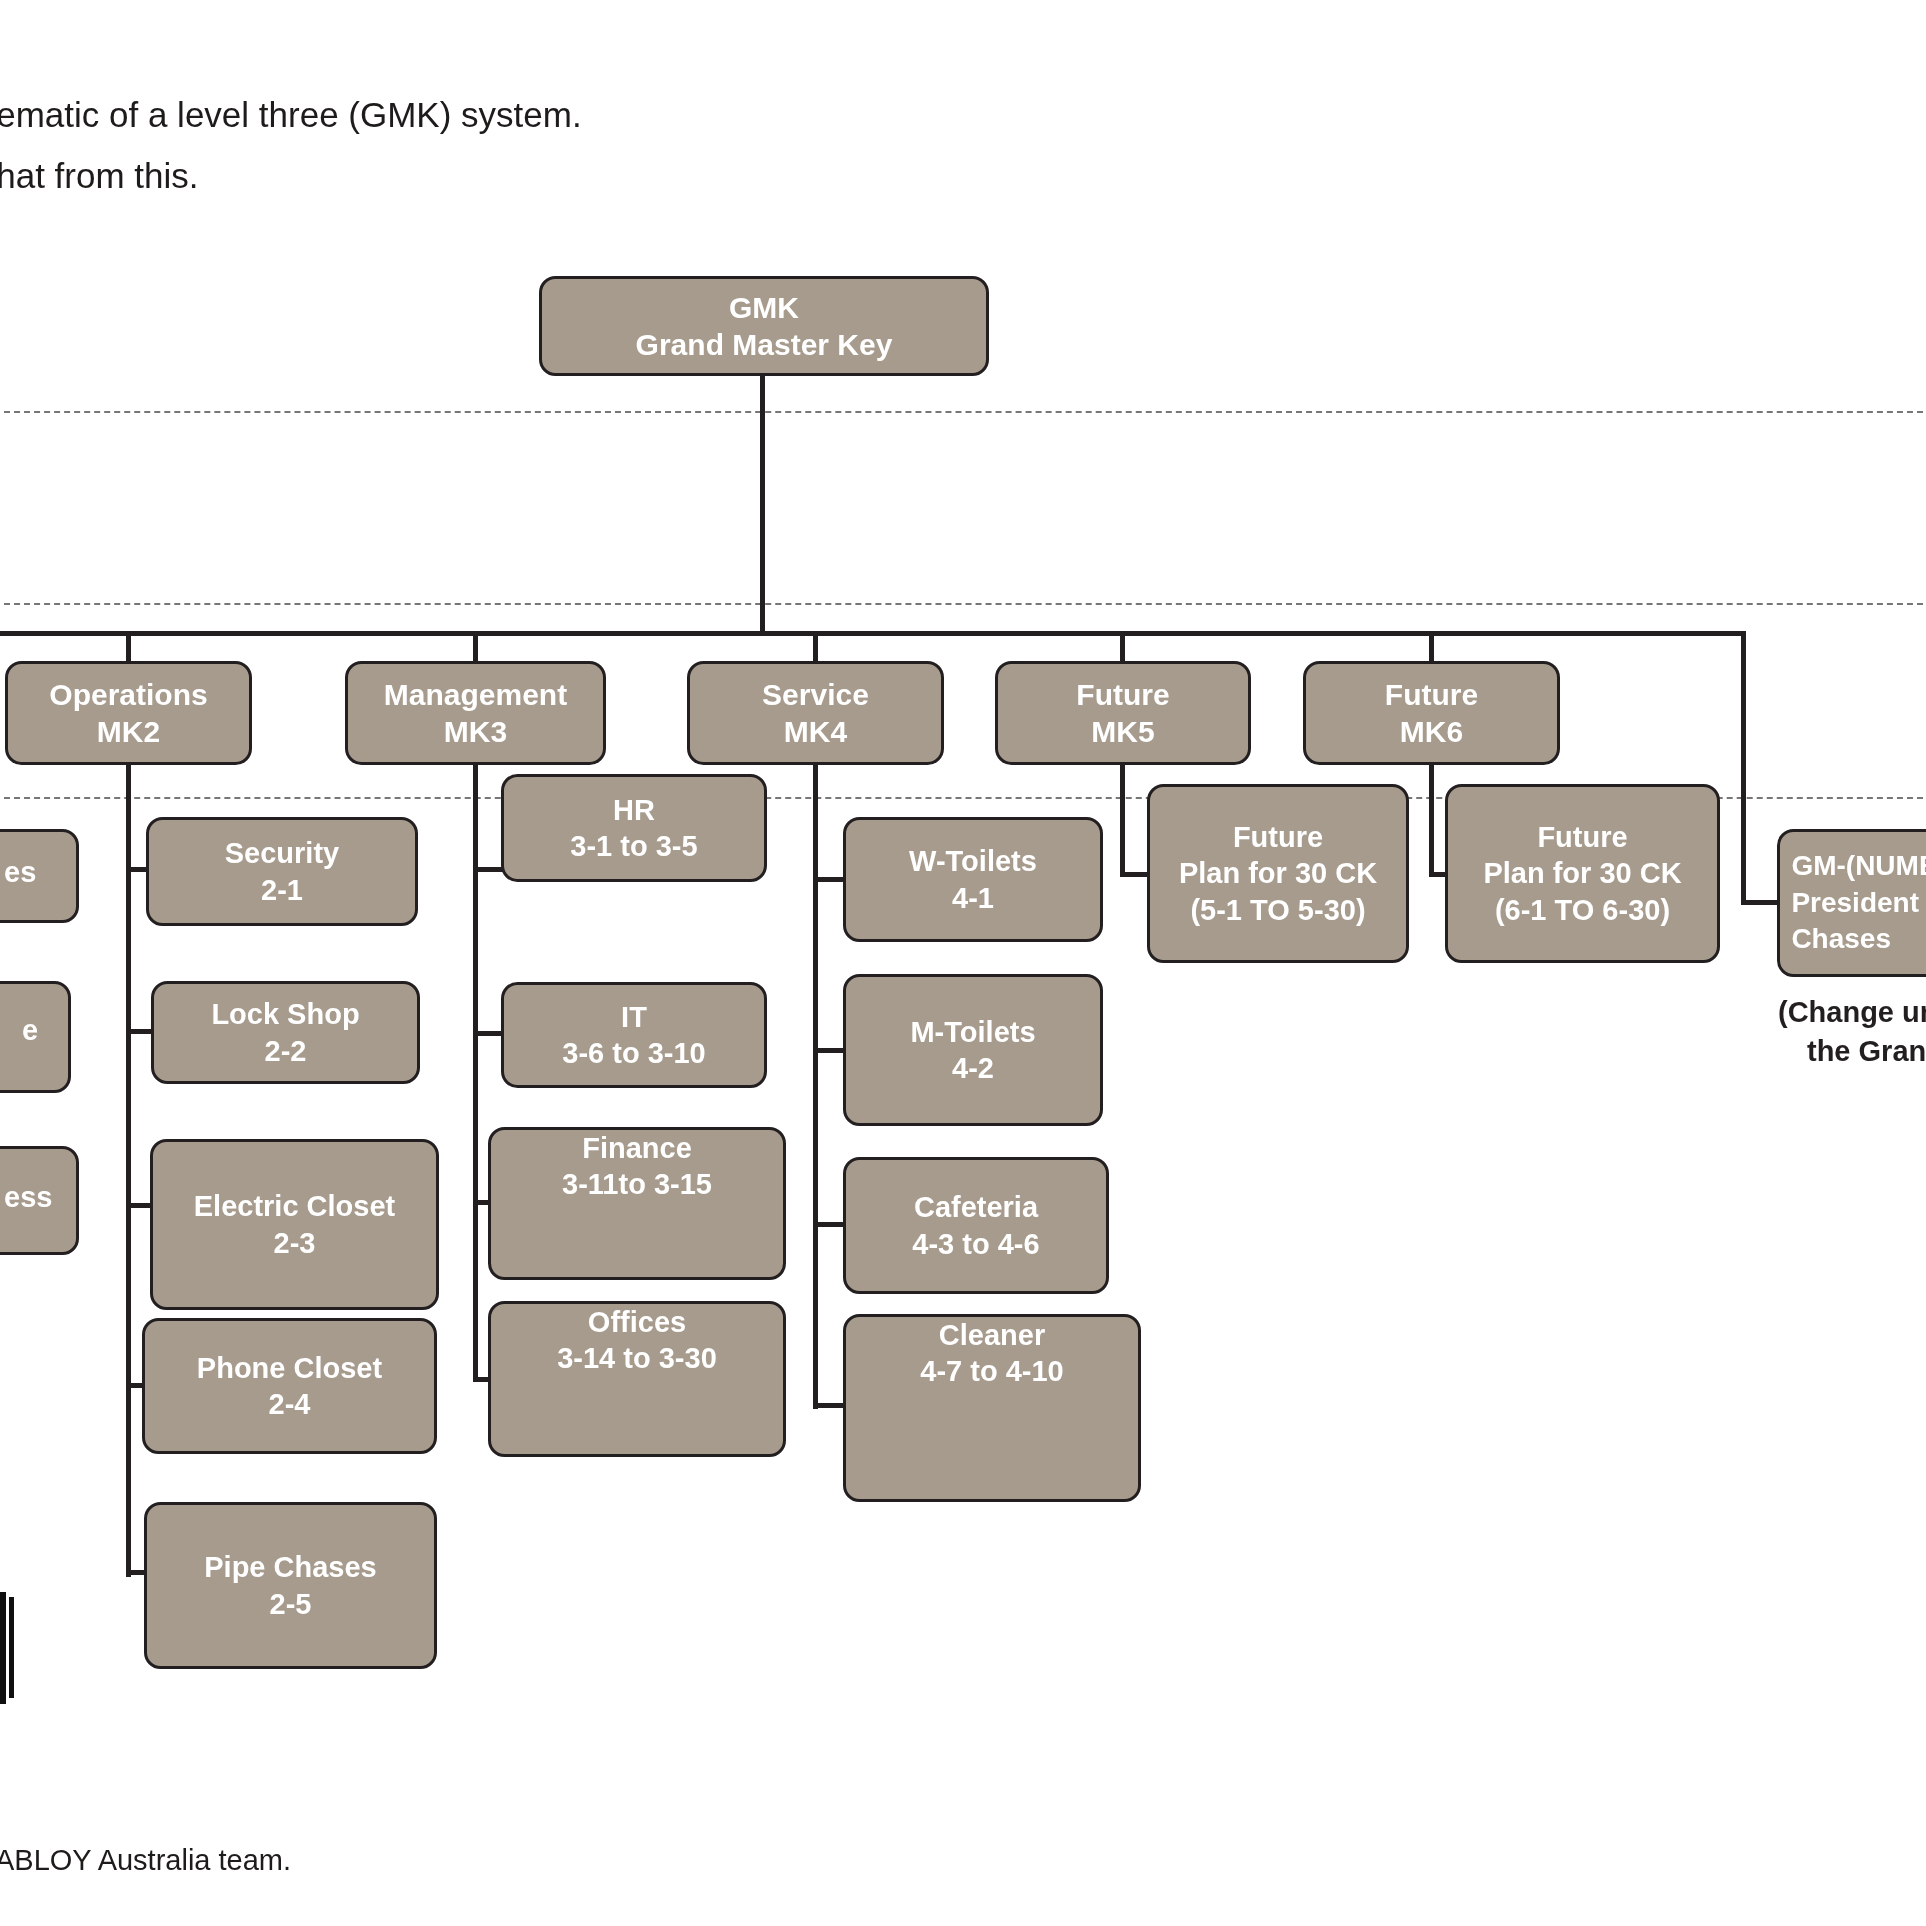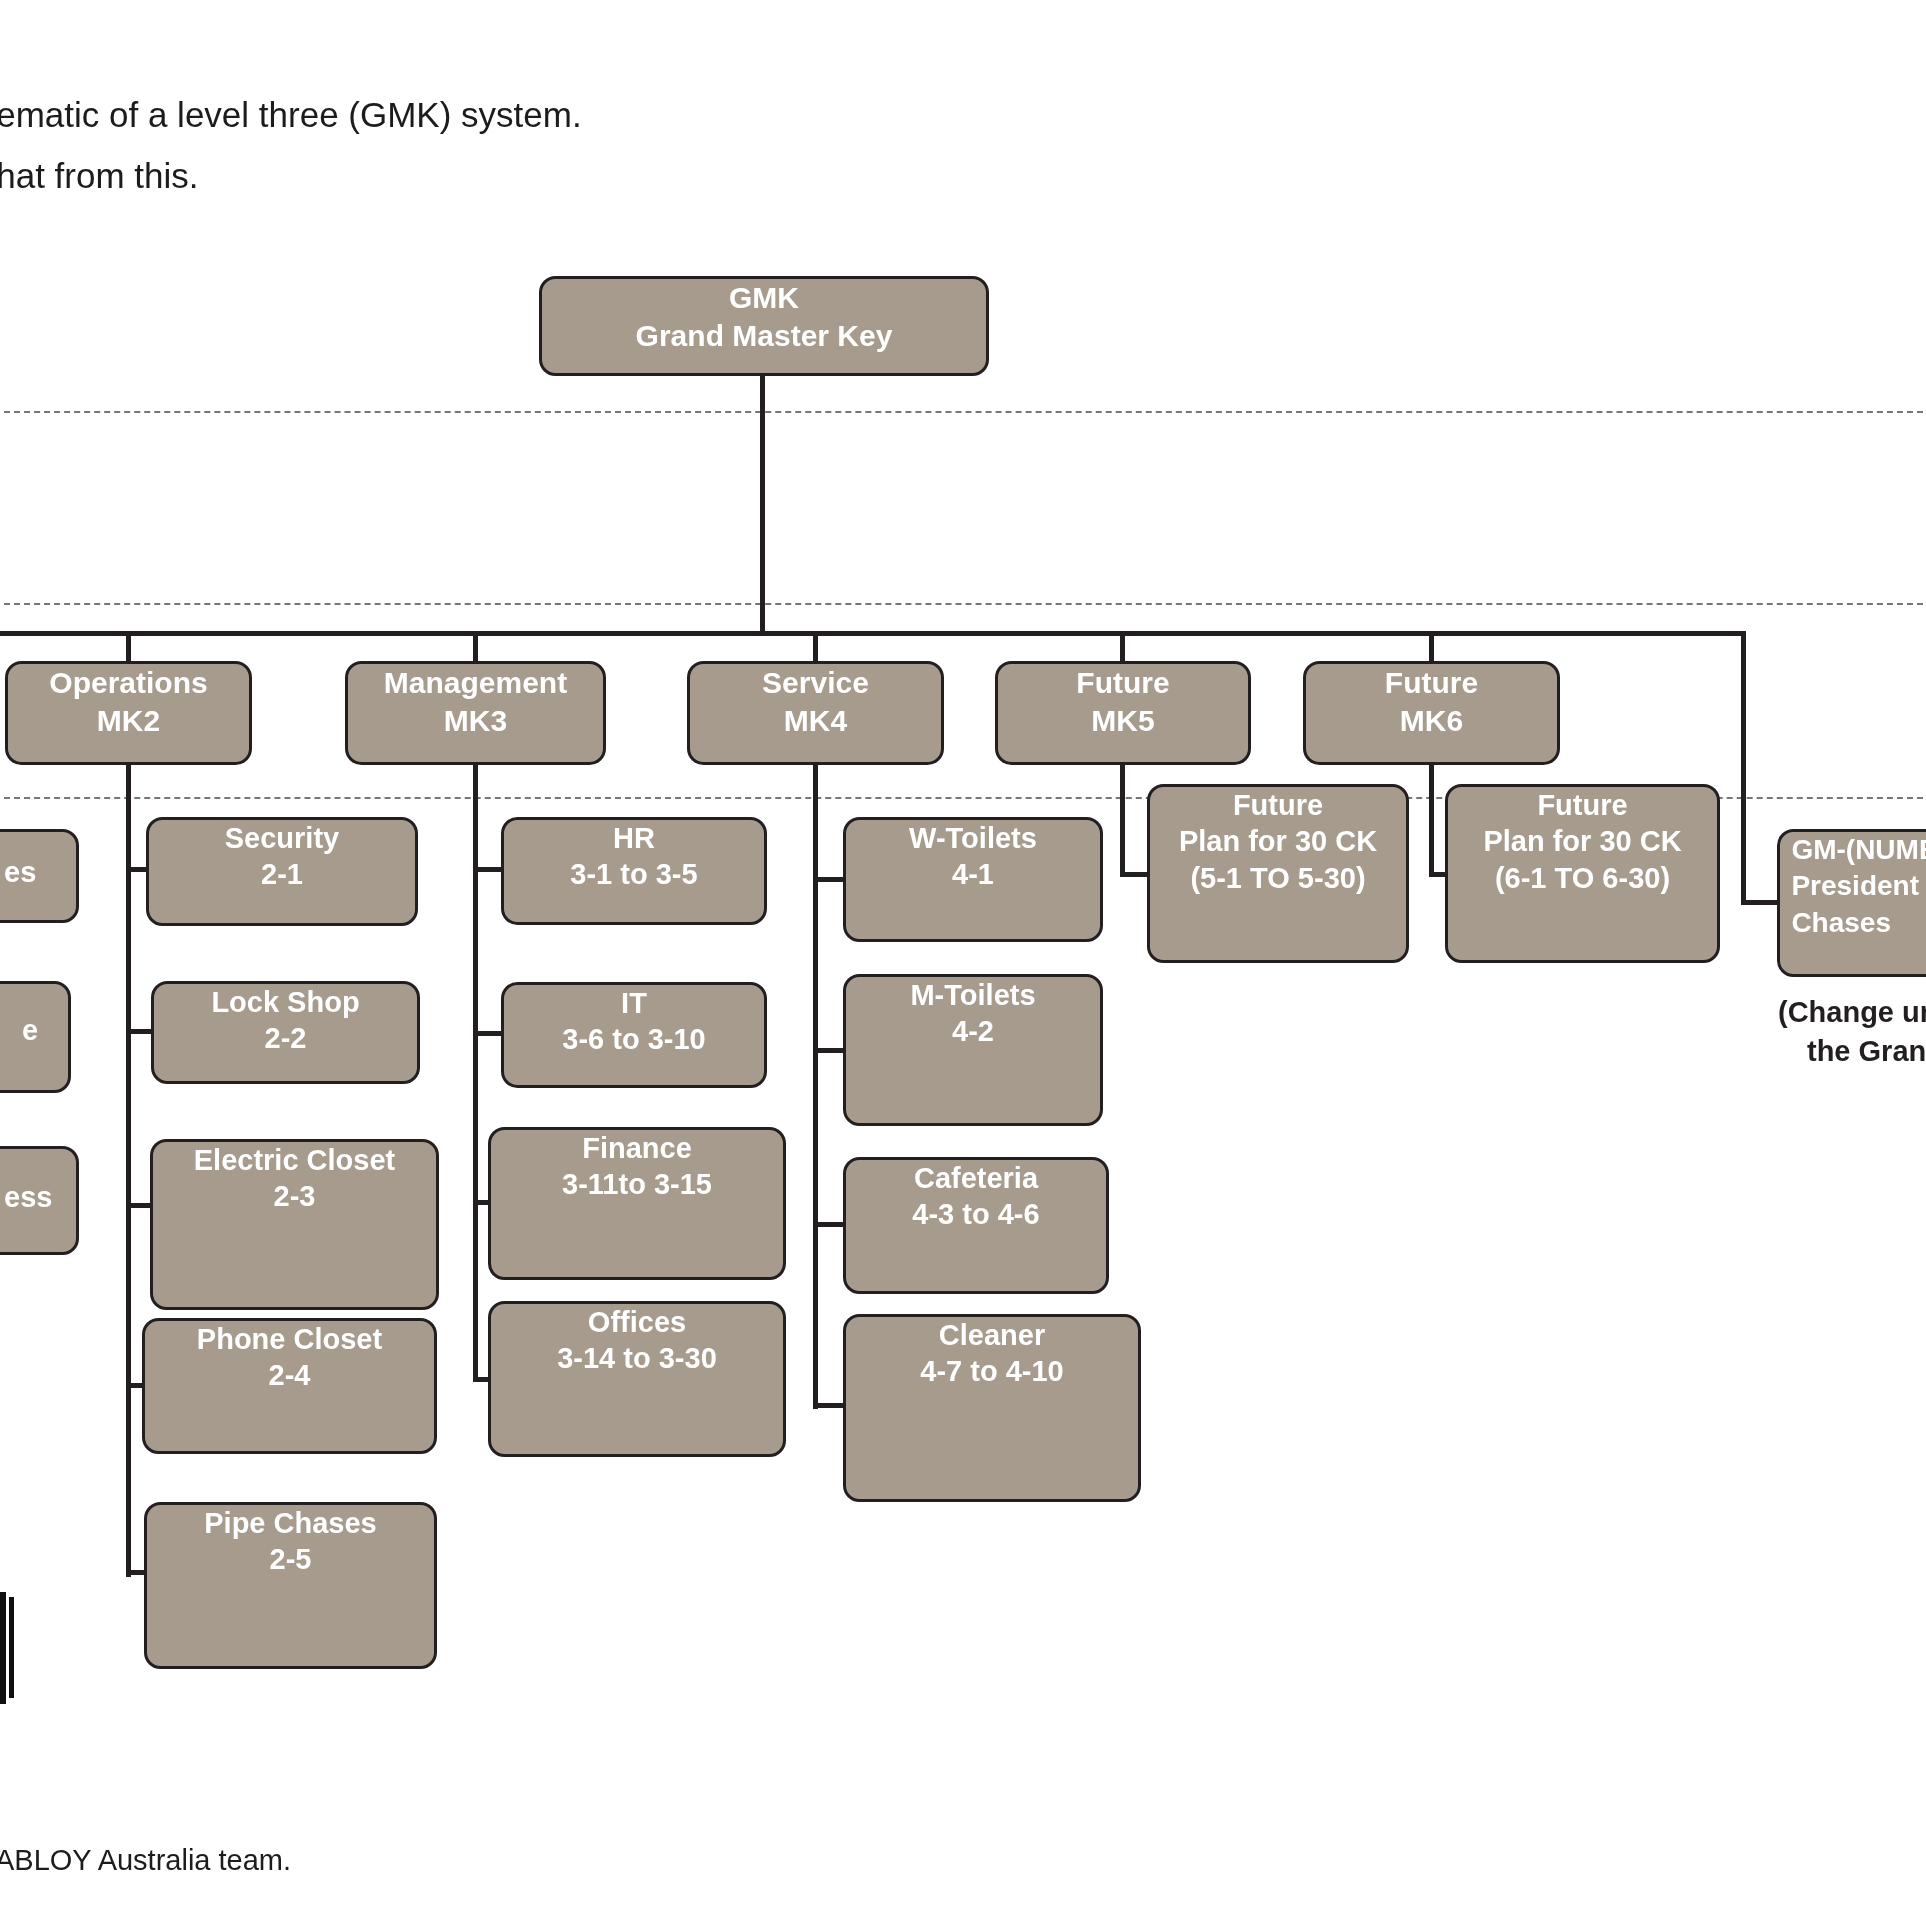--- a/index.html
+++ b/index.html
@@ -8,21 +8,21 @@
     background:#ffffff;font-family:"Liberation Sans", sans-serif;
   }
   .pagetext{position:absolute;color:#1e1c1a;font-size:35px;font-weight:400;white-space:nowrap;z-index:3;}
   .footer{font-size:29px;}
   .dash{position:absolute;left:-6.3px;width:1939px;height:0;border-top:2.5px dashed #767676;z-index:1;}
   .hline,.vline{position:absolute;background:#231f20;z-index:2;}
   .node{
     position:absolute;box-sizing:border-box;
     background:#a69b8d;border:3.8px solid #231f20;border-radius:16.5px;
     color:#ffffff;font-weight:700;font-size:29px;line-height:1.25;
-    display:flex;flex-direction:column;align-items:center;justify-content:flex-start;
+    display:flex;flex-direction:column;align-items:center;justify-content:center;
     text-align:center;z-index:3;
   }
   .node.big{font-size:30px;}
   .node.spread{justify-content:flex-start;}
   .node.cut{z-index:3;}
   .node .frag{position:absolute;white-space:nowrap;}
   .gmnode{align-items:flex-start;text-align:left;padding-left:11.4px;font-size:28px;line-height:1.3;}
   .note{position:absolute;color:#231f20;font-weight:700;font-size:29px;white-space:nowrap;z-index:3;}
   .blob{position:absolute;background:#101010;z-index:3;}
   .nl{pointer-events:none;}
@@ -114,21 +114,21 @@
 </div>
 <div class="node" style="left:142px;top:1318px;width:295px;height:136px;">
   <div class="nl">Phone Closet</div>
   <div class="nl">2-4</div>
 </div>
 <div class="node" style="left:144px;top:1502px;width:293px;height:167px;">
   <div class="nl">Pipe Chases</div>
   <div class="nl">2-5</div>
 </div>
 
-<div class="node" style="left:501px;top:817px;width:266px;height:108px;">
+<div class="node" style="left:501px;top:774px;width:266px;height:108px;">
   <div class="nl">HR</div>
   <div class="nl">3-1 to 3-5</div>
 </div>
 <div class="node" style="left:501px;top:982px;width:266px;height:106px;">
   <div class="nl">IT</div>
   <div class="nl">3-6 to 3-10</div>
 </div>
 <div class="node spread" style="left:488px;top:1127px;width:298px;height:153px;">
   <div class="nl">Finance</div>
   <div class="nl">3-11to 3-15</div>

